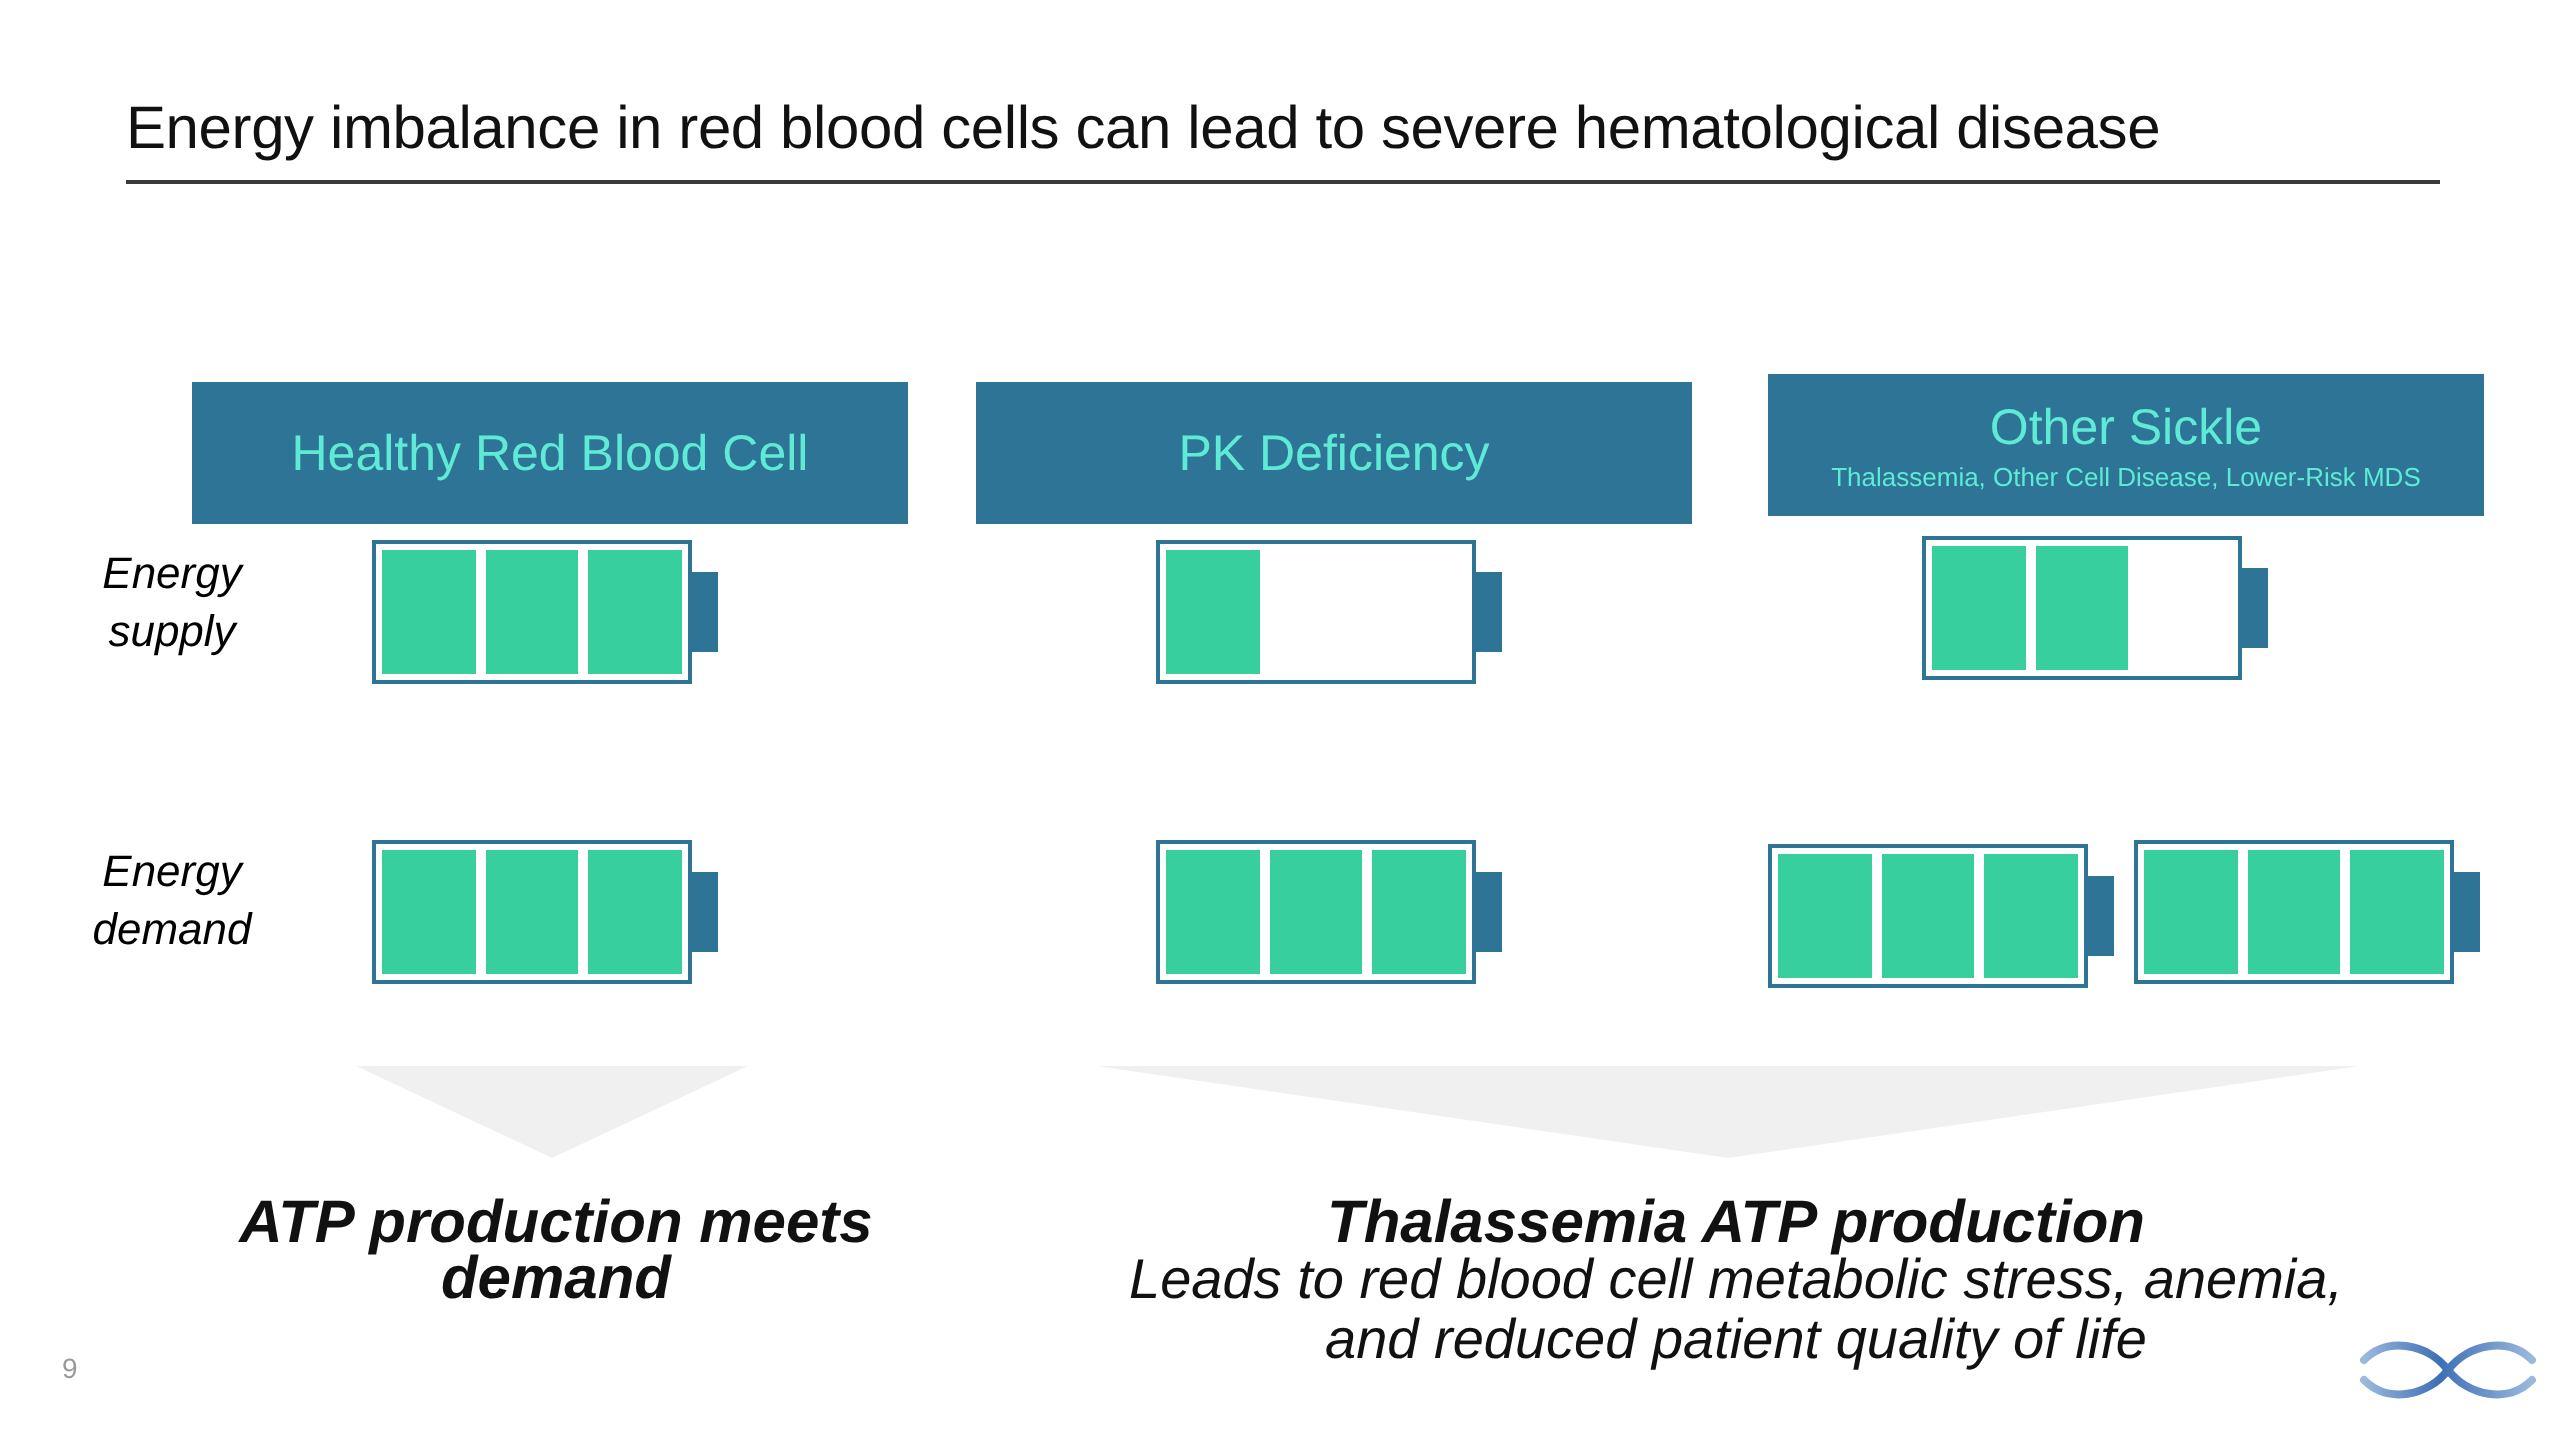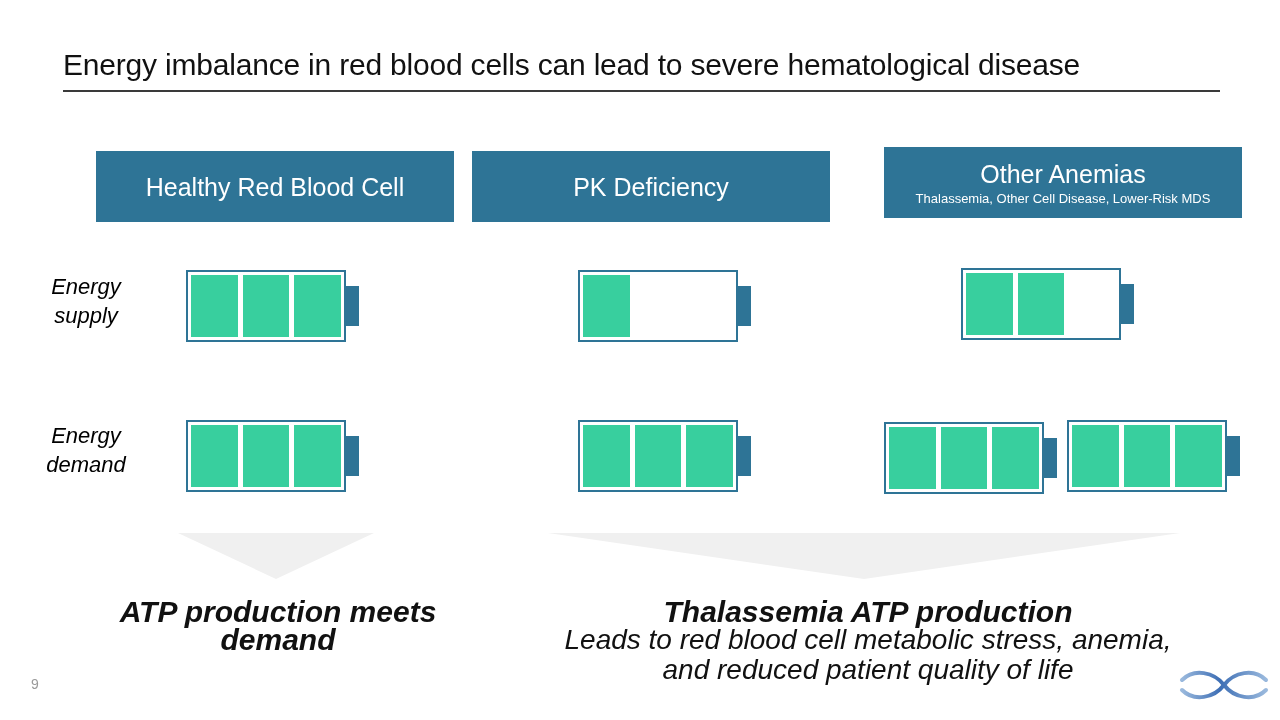--- a/index.html
+++ b/index.html
@@ -44,38 +44,39 @@
   }
 
   
   .col-header {
     position: absolute;
     background: #2e7496;
     display: flex;
     flex-direction: column;
     align-items: center;
     justify-content: center;
-    color: #ffffff;
+    color: #5eead4;
     box-sizing: border-box;
+    margin-top: 40px;
   }
   .col-header .ch-title {
     font-size: 25px;
     font-weight: 400;
     line-height: 30px;
     white-space: nowrap;
   }
   .col-header .ch-sub {
     font-size: 13px;
     font-weight: 400;
     line-height: 17px;
     white-space: nowrap;
     margin-top: 1px;
   }
   #hdr-healthy { left: 96px;  top: 151px; width: 358px; height: 71px; }
-  #hdr-pk      { left: 472px; top: 151px; width: 358px; height: 71px; }
+  #hdr-pk      { left: 488px; top: 151px; width: 358px; height: 71px; }
   #hdr-other   { left: 884px; top: 147px; width: 358px; height: 71px; }
 
   
   .row-label {
     position: absolute;
     font-size: 22px;
     font-style: italic;
     color: #000000;
     text-align: center;
     line-height: 29px;
@@ -196,21 +197,21 @@
 
   <div class="col-header" id="hdr-healthy">
     <div class="ch-title">Healthy Red Blood Cell</div>
   </div>
 
   <div class="col-header" id="hdr-pk">
     <div class="ch-title">PK Deficiency</div>
   </div>
 
   <div class="col-header" id="hdr-other">
-    <div class="ch-title">Other Anemias</div>
+    <div class="ch-title">Other Sickle</div>
     <div class="ch-sub">Thalassemia, Other Cell Disease, Lower-Risk MDS</div>
   </div>
 
   <div class="row-label" id="label-supply">
     <div>Energy</div>
     <div>supply</div>
   </div>
   <div class="row-label" id="label-demand">
     <div>Energy</div>
     <div>demand</div>

